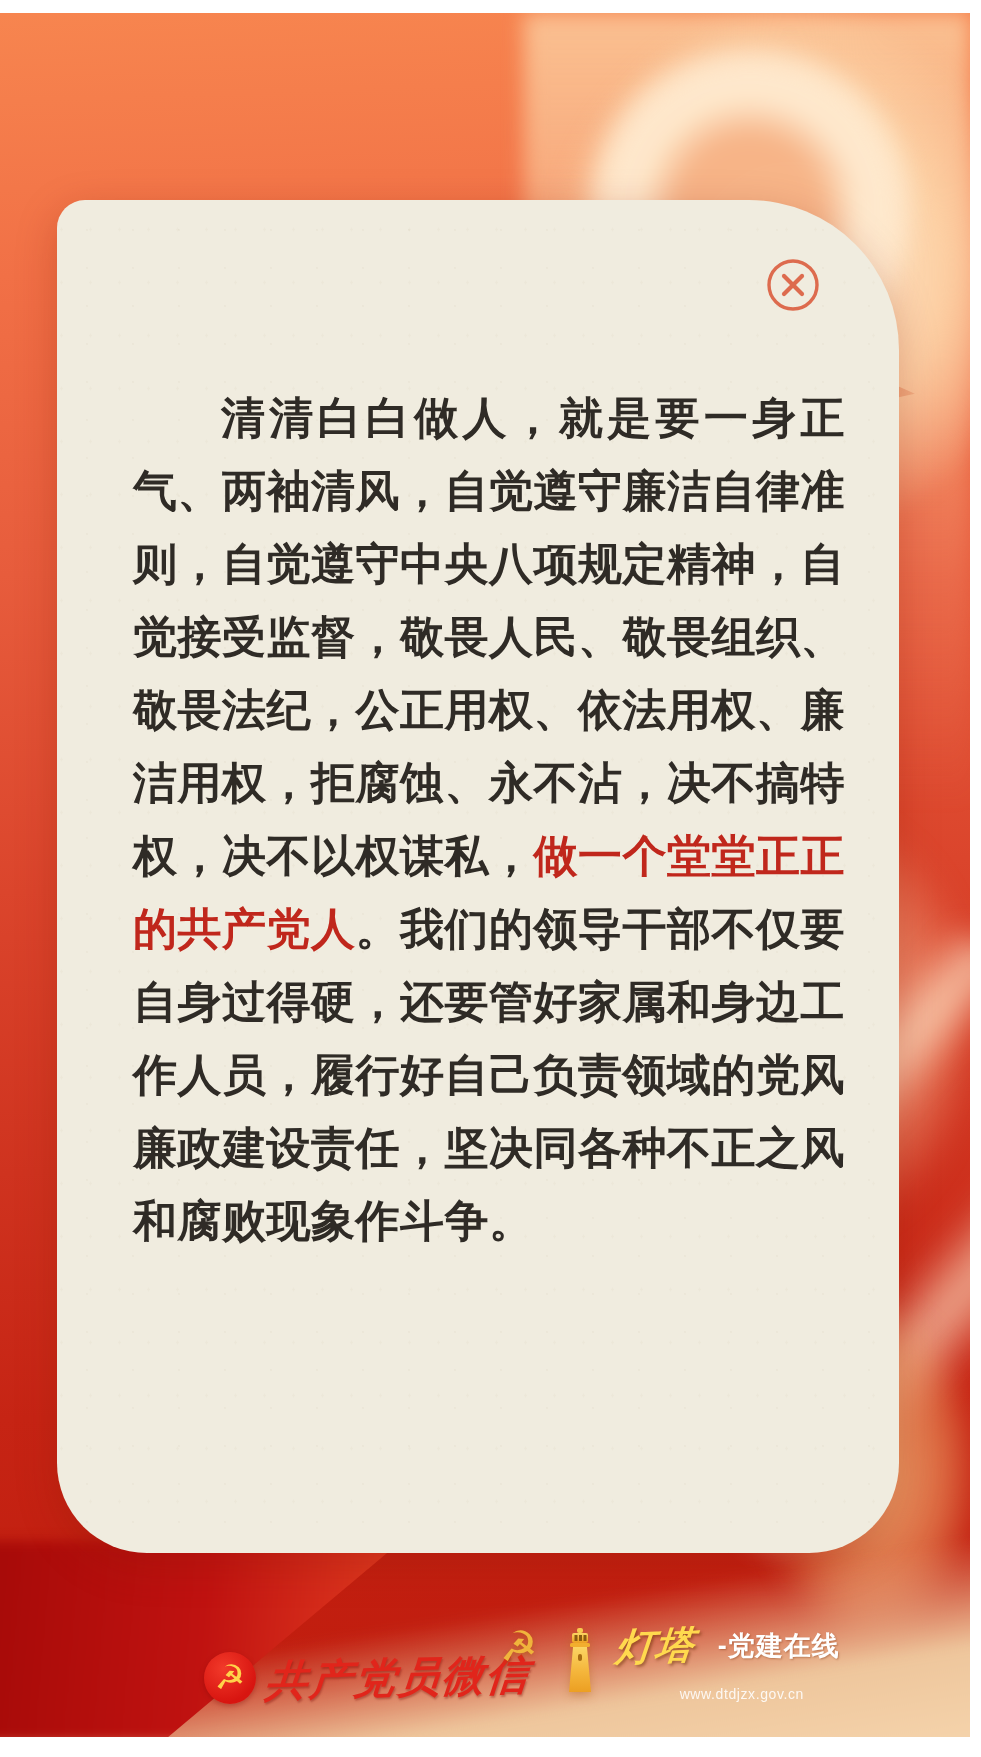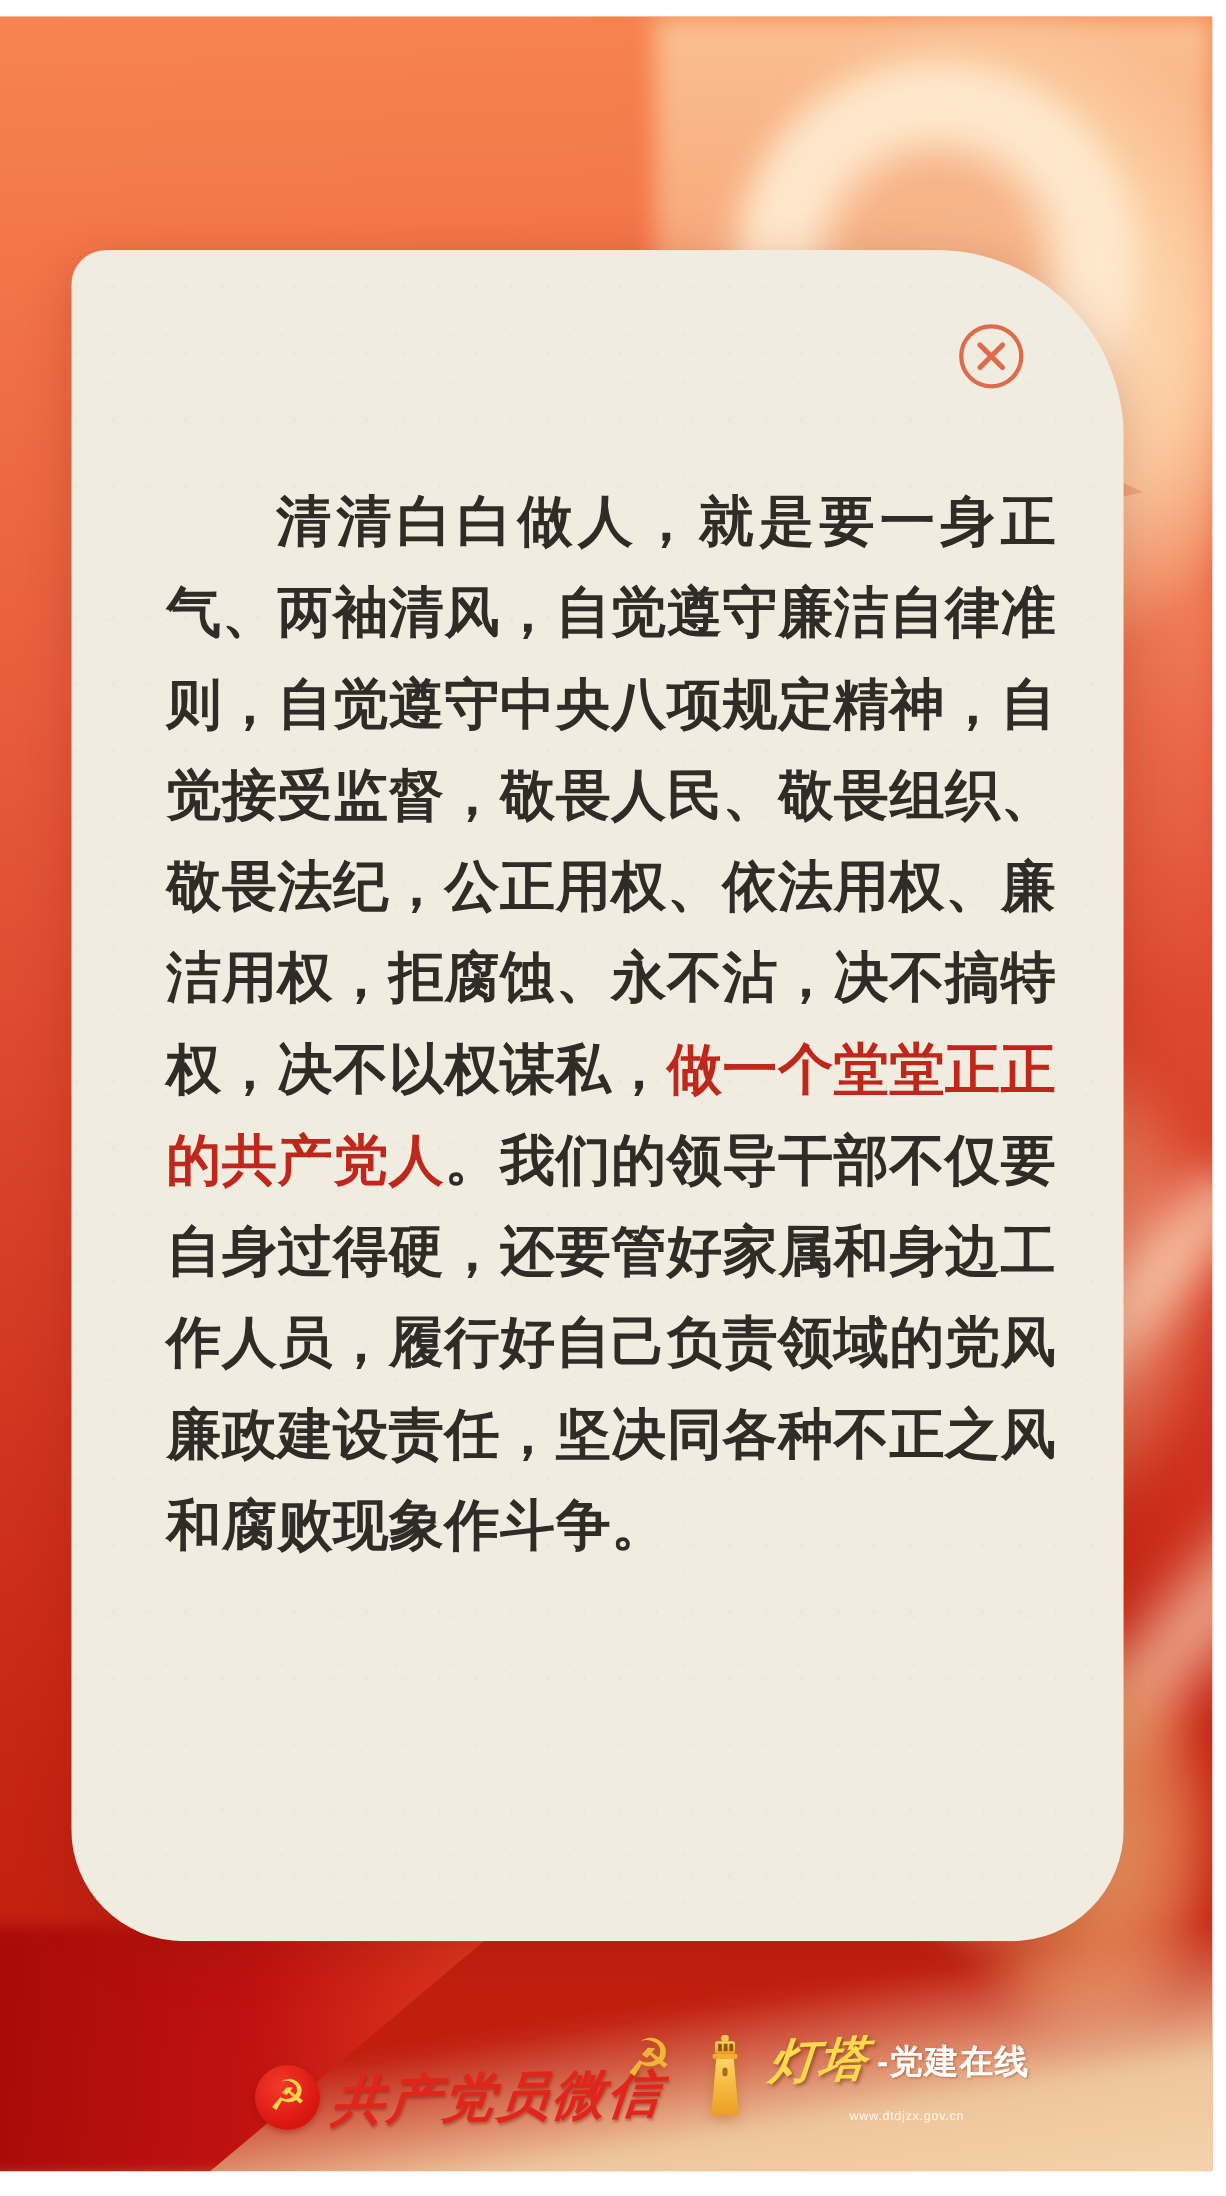--- a/index.html
+++ b/index.html
@@ -73,23 +73,23 @@
     transform:skewX(-6deg) rotate(-1.5deg); text-shadow:1px 2px 2px rgba(120,10,5,.35); white-space:nowrap; }
 
   .footer-right { position:absolute; left:500px; top:1598px; height:100px; display:flex; align-items:center; z-index:5; }
   .emblem-gold { color:#f0b43c; font-size:42px; line-height:1; transform:translateY(-14px);
     text-shadow:0 2px 5px rgba(160,85,0,.45); }
   .lighthouse { margin-left:28px; filter:drop-shadow(0 3px 5px rgba(170,95,10,.4)); }
   .lh-text { display:flex; flex-direction:column; margin-left:22px; }
   .lh-row { display:flex; align-items:center; }
   .brand-yellow { color:#ffd94e; font-size:38px; font-weight:800; font-style:italic; letter-spacing:1px;
     transform:skewX(-7deg) rotate(-2deg); text-shadow:2px 2px 3px rgba(100,45,0,.5); white-space:nowrap; }
-  .brand-suffix { color:#ffffff; font-size:27px; font-weight:800; margin-left:8px; letter-spacing:1px;
+  .brand-suffix { color:#ffffff; font-size:27px; font-weight:800; margin-left:24px; letter-spacing:1px;
     text-shadow:1px 1px 2px rgba(120,50,10,.4); white-space:nowrap; }
-  .brand-url { color:rgba(255,255,255,.88); font-size:10px; letter-spacing:.6px; margin-left:64px; margin-top:14px; }
+  .brand-url { color:rgba(255,255,255,.88); font-size:14px; letter-spacing:.6px; margin-left:64px; margin-top:14px; }
 </style>
 </head>
 <body>
 
 <div class="page">
   <div class="screen">
 
     <div class="bg-base"></div>
     <div class="bg-right-col"></div>
     <div class="glow-topright"></div>

